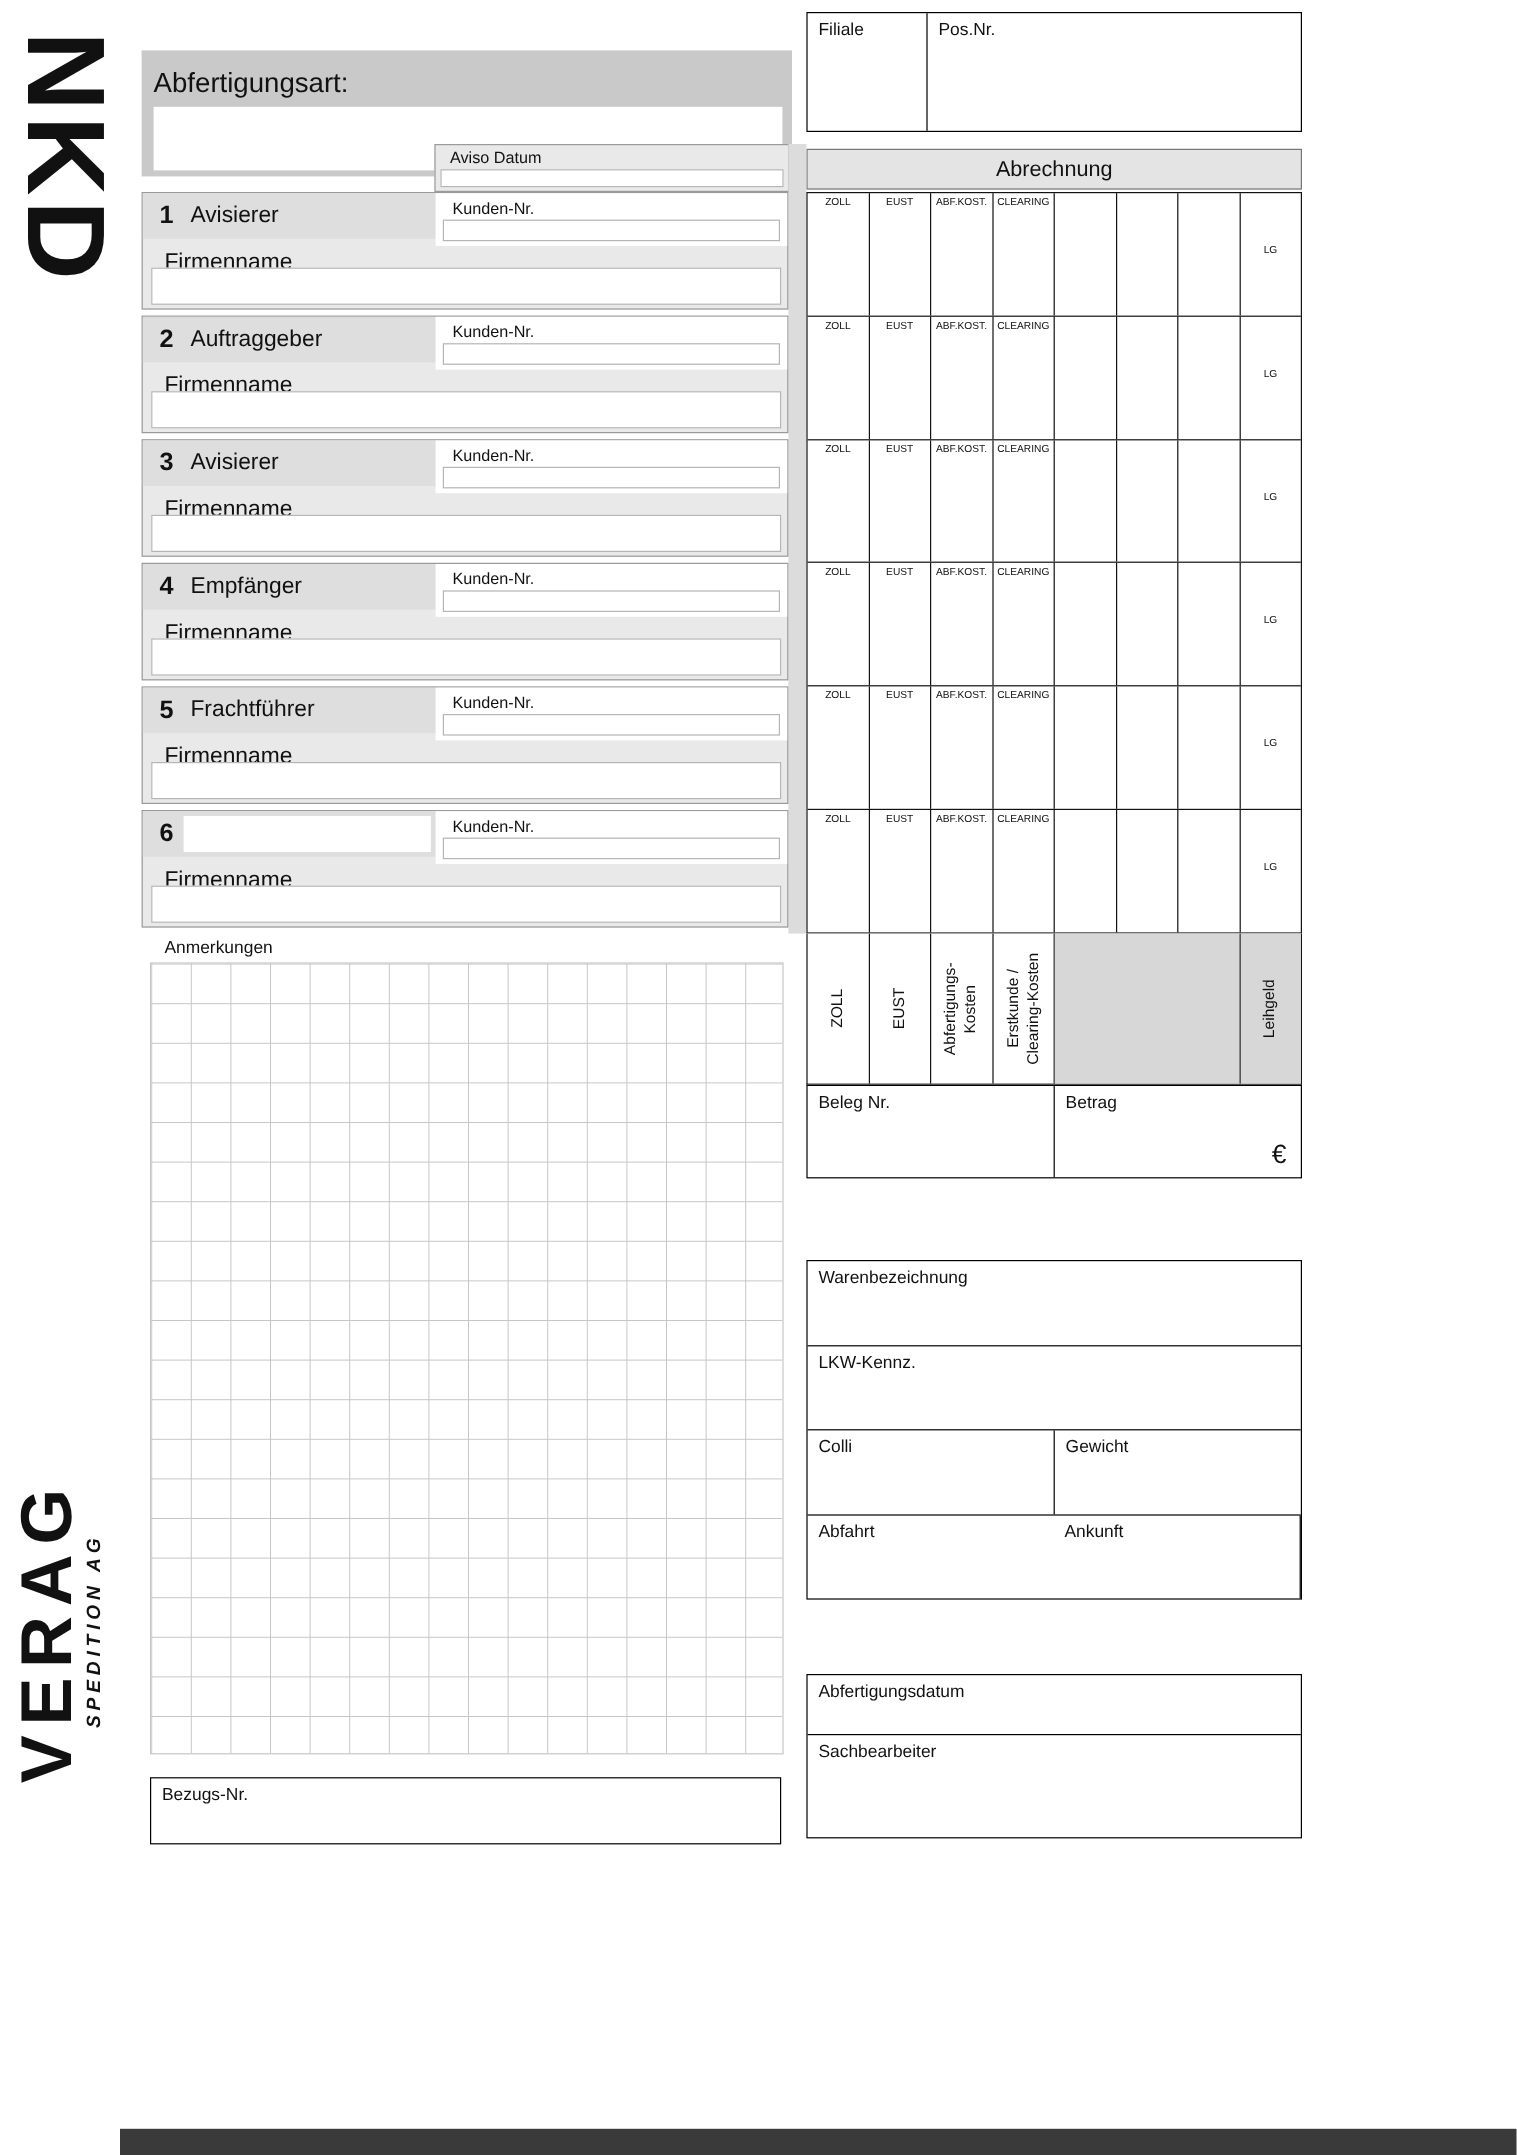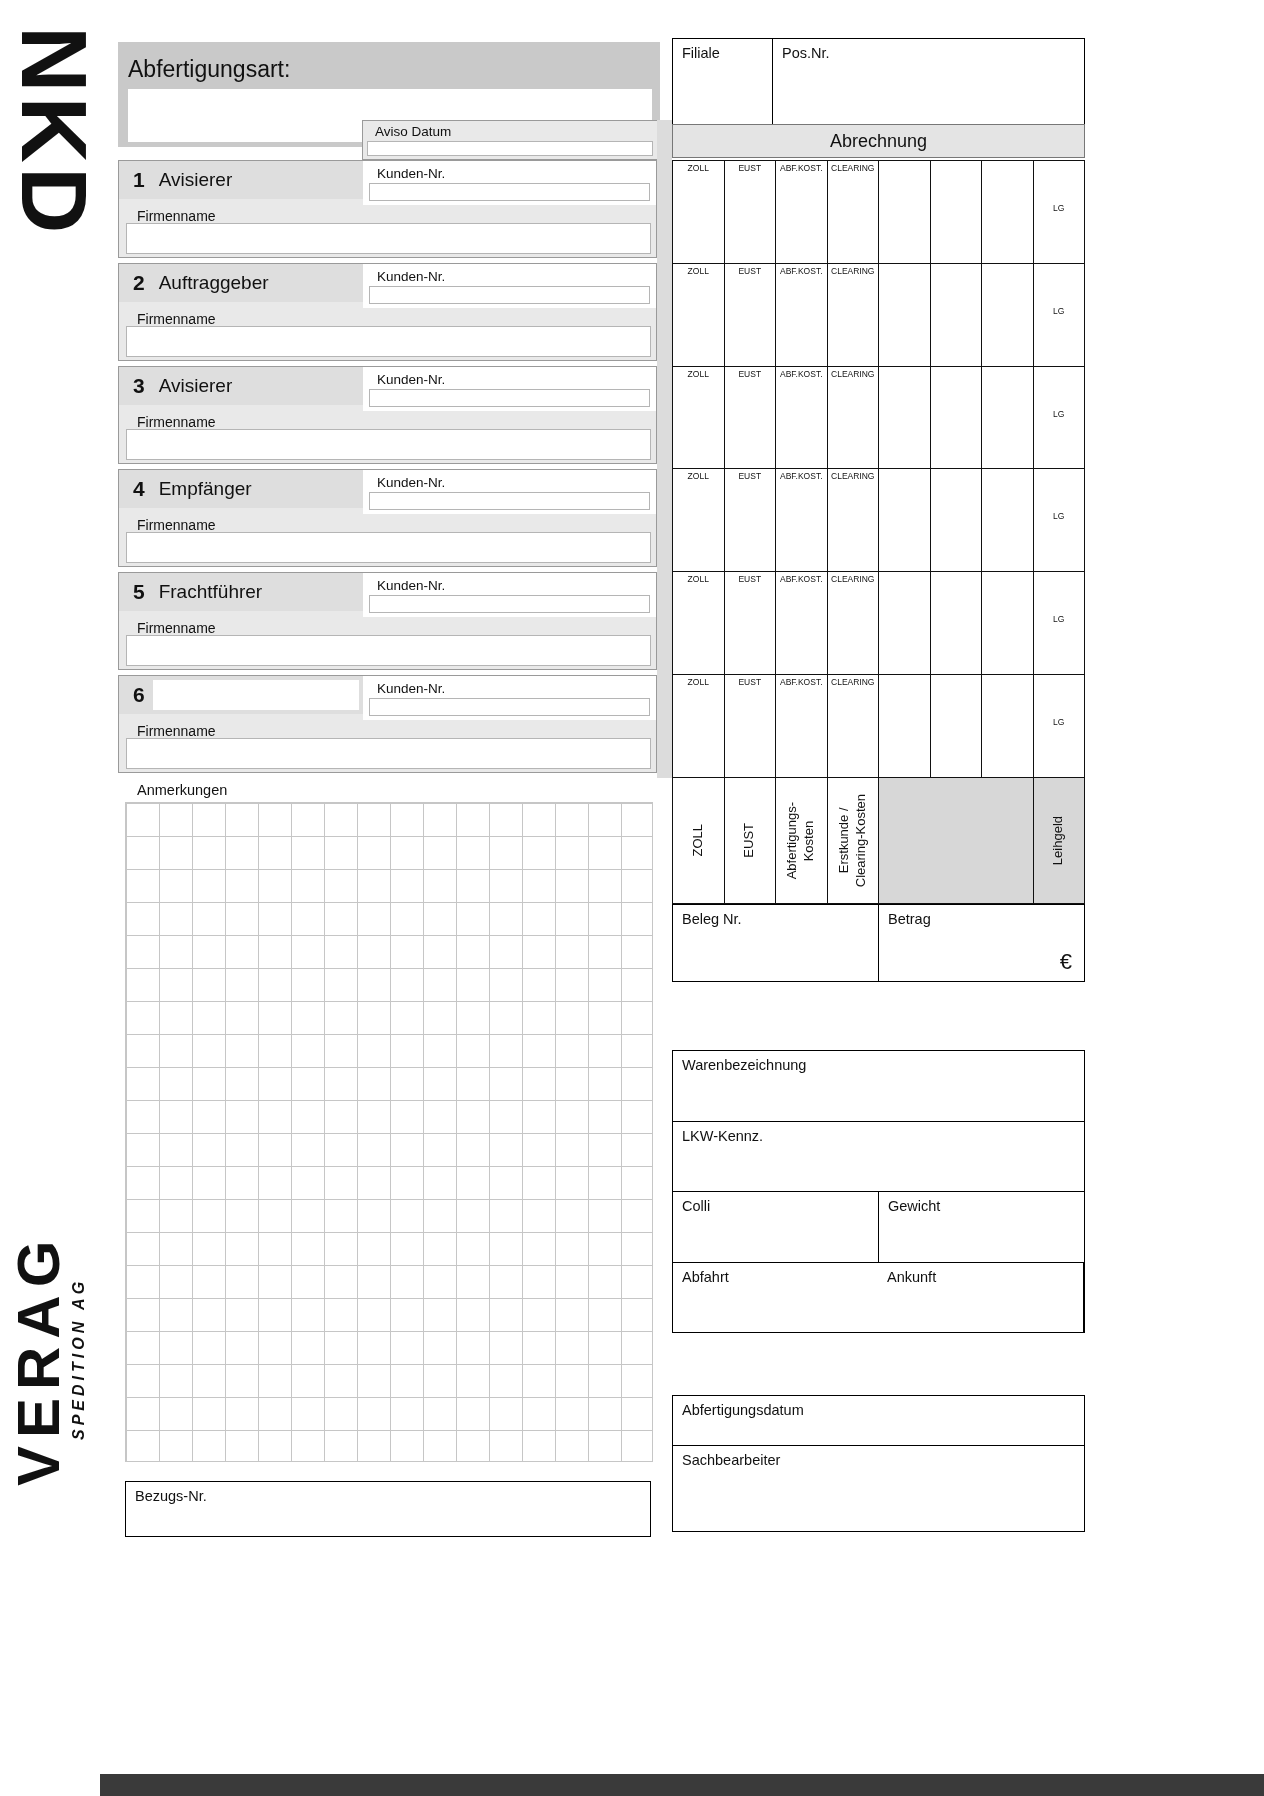--- a/index.html
+++ b/index.html
@@ -15,21 +15,21 @@
     writing-mode:vertical-rl; transform:rotate(180deg); text-align:center; }
   .logo-bottom .verag { display:block; font-size:60px; font-weight:bold; letter-spacing:8px; line-height:.9; }
   .logo-bottom .spedition { display:block; font-size:16px; font-weight:bold; font-style:italic; letter-spacing:4px; line-height:1.6; }
 
   
   .abf-box { position:absolute; left:118px; top:10px; width:542px; height:105px; background:#c9c9c9;margin-top:32px; }
   .abf-label { position:absolute; left:10px; top:14px; font-size:23px; }
   .abf-input { position:absolute; left:10px; top:47px; width:524px; height:53px; background:#fff; }
 
   .filiale-box { position:absolute; left:672px; top:10px; width:413px; height:100px;
-    border:1.5px solid #000; background:#fff; display:flex;margin-top:28px; }
+    border:1.5px solid #000; background:#fff; display:flex; }
   .filiale-cell { flex:0 0 100px; border-right:1.5px solid #000; position:relative; }
   .posnr-cell { flex:1; position:relative; }
   .fld-label { position:absolute; left:9px; top:6px; font-size:14.5px; }
 
   .aviso-box { position:absolute; left:362px; top:120px; width:296px; height:40px;
     background:#e9e9e9; border:1px solid #9a9a9a; }
   .aviso-label { position:absolute; left:12px; top:3px; font-size:13.5px; }
   .aviso-input { position:absolute; left:4px; right:4px; top:20px; bottom:3px; background:#fff; border:1px solid #b5b5b5; }
 
   .abrechnung { position:absolute; left:672px; top:124px; width:413px; height:34px;
@@ -41,21 +41,21 @@
   .section { position:absolute; left:118px; width:539px; height:98px;
     background:#e9e9e9; border:1px solid #9a9a9a; }
   .sec-strip { position:absolute; left:0; top:0; width:244px; height:38px; background:#dedede;
     display:flex; align-items:center; gap:14px; padding-left:14px; }
   .sec-num { font-size:21px; font-weight:bold; }
   .sec-name { font-size:19px; }
   .sec-name-box { position:absolute; left:34px; top:4px; width:206px; height:30px; background:#fff; }
   .kunden-panel { position:absolute; left:244px; top:0; right:0; height:44px; background:#fff; }
   .kunden-label { position:absolute; left:14px; top:5px; font-size:13.5px; }
   .kunden-input { position:absolute; left:6px; right:6px; top:22px; height:18px; background:#fff; border:1px solid #b5b5b5; }
-  .firm-label { position:absolute; left:18px; top:47px; font-size:14px; }
+  .firm-label { position:absolute; left:18px; top:47px; font-size:19px; }
   .firm-input { position:absolute; left:7px; right:5px; top:62px; height:31px; background:#fff; border:1px solid #b5b5b5; }
 
   
   .fee-table { position:absolute; left:672px; top:160px; width:413px; height:618px;
     border:1px solid #111; background:#fff; display:flex; flex-direction:column; }
   .fee-row { flex:1; display:flex; border-bottom:1px solid #111; }
   .fee-row:last-child { border-bottom:none; }
   .fee-cell { flex:0 0 51.5px; border-right:1px solid #111; position:relative; }
   .fee-cell.last { flex:1; border-right:none;margin-top:40px; }
   .fee-head { position:absolute; top:2px; left:0; right:0; text-align:center; font-size:8.5px; }

